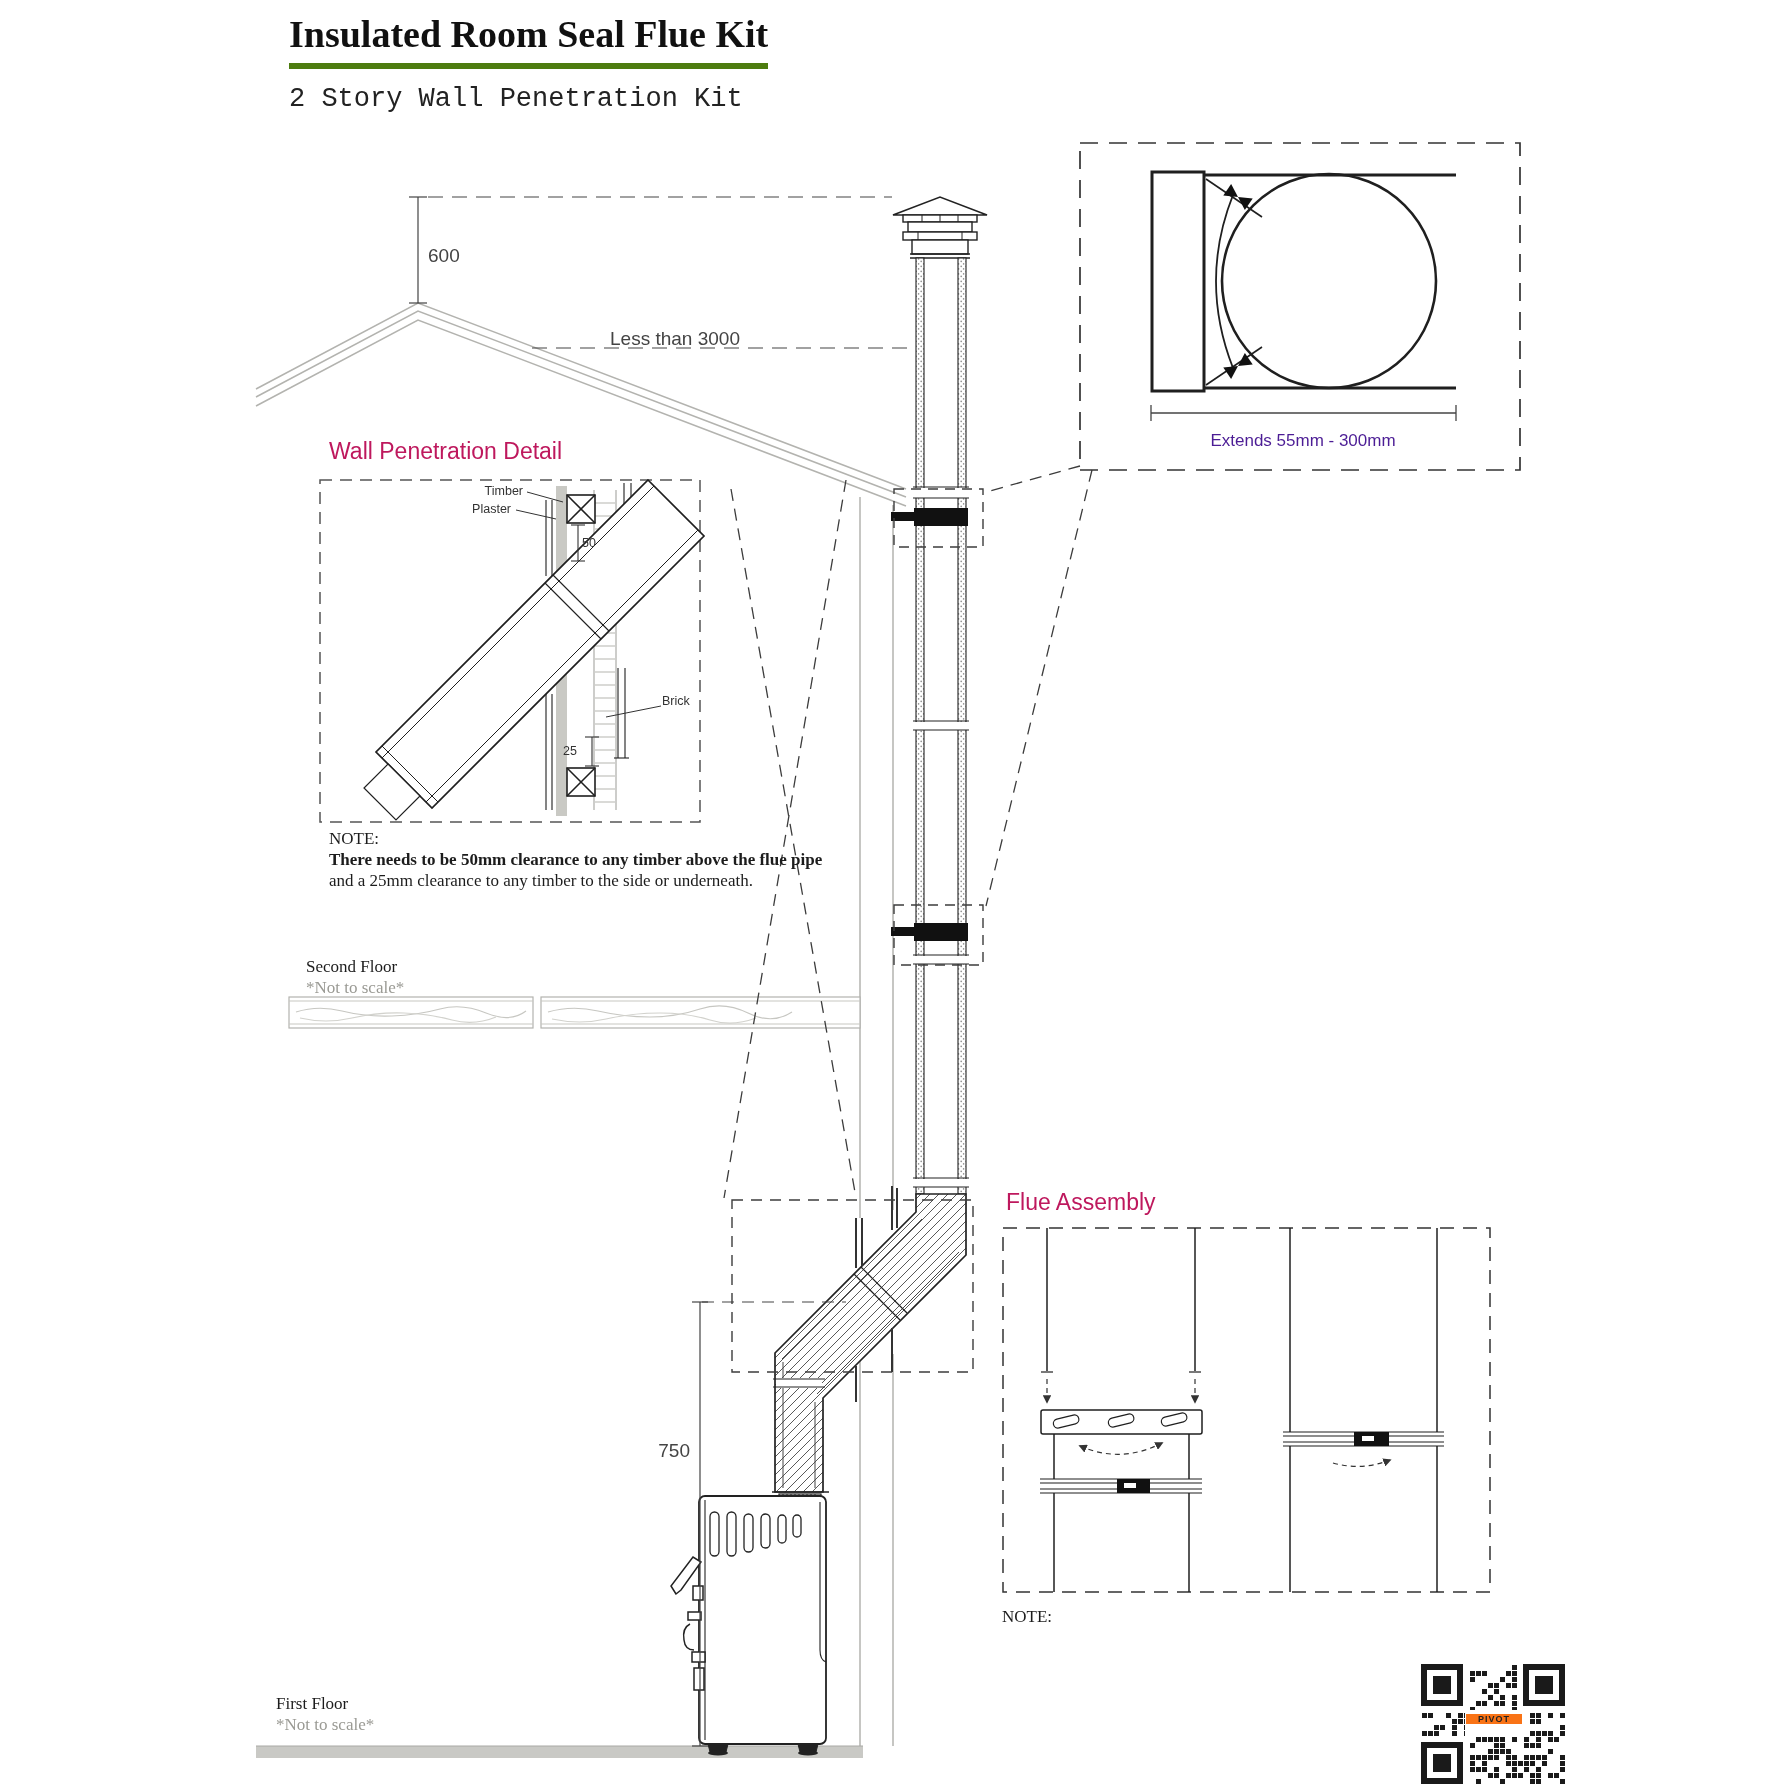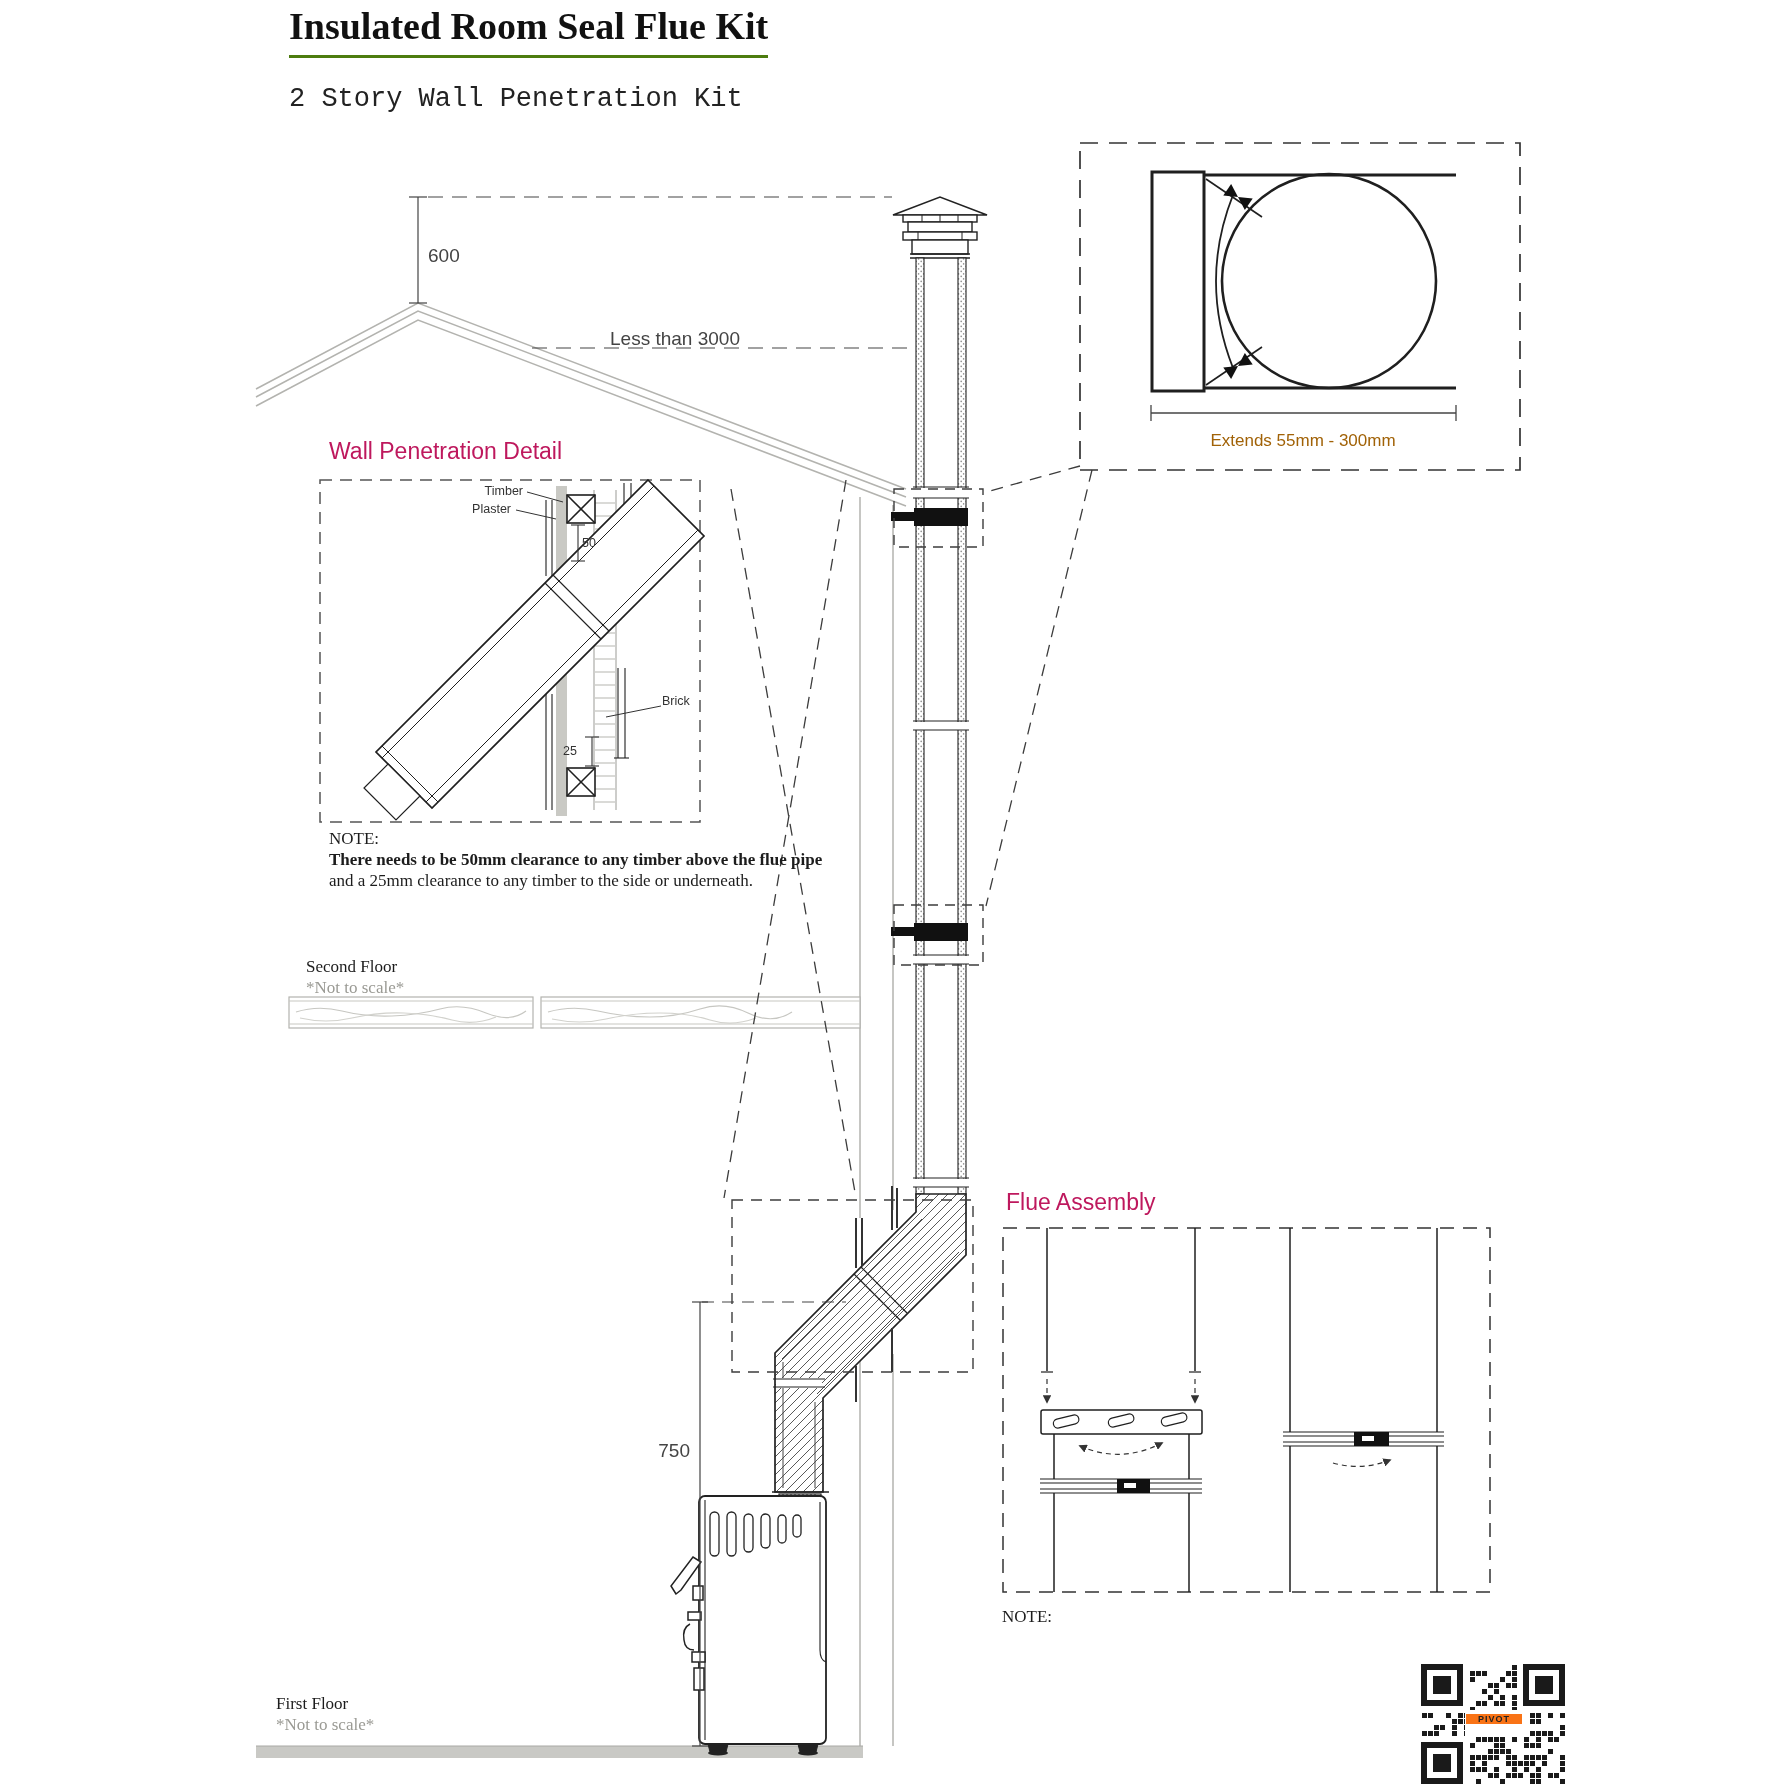--- a/index.html
+++ b/index.html
@@ -1,21 +1,21 @@
 <!DOCTYPE html>
 <html><head>
 <meta charset="utf-8">
 <style>
   html,body{margin:0;padding:0;background:#fff;}
   #canvas{position:relative;width:1788px;height:1788px;background:#fff;overflow:hidden;
           font-family:"Liberation Sans",sans-serif;}
   svg{position:absolute;left:0;top:0;}
   .lbl{position:absolute;font-family:"Liberation Sans",sans-serif;color:#3a3a3a;white-space:nowrap;}
-  .title{position:absolute;left:289px;top:4px;font-family:"Liberation Serif",serif;
-         font-weight:bold;font-size:38px;color:#111;border-bottom:3px solid #4d7c0f;
+  .title{position:absolute;left:289px;top:12px;font-family:"Liberation Serif",serif;
+         font-weight:bold;font-size:38px;color:#111;border-bottom:6px solid #4d7c0f;
          padding-bottom:7px;display:inline-block;}
   .subtitle{position:absolute;left:289px;top:84px;font-family:Liberation Mono, monospace;
             font-size:27px;color:#222;}
   .inset-title{font-size:23px;color:#be185d;}
   .dim{font-size:19px;color:#444;}
   .tag{font-size:12.5px;color:#333;}
   .note{font-family:"Liberation Serif",serif;font-size:17px;color:#1c1c1c;line-height:21px;}
   .muted{color:#9a9a94;}
   .qr-cap{position:absolute;left:1466px;top:1714px;width:56px;text-align:center;
           font-size:9px;font-weight:bold;letter-spacing:1px;color:#222;background:#f97316;}
@@ -362,21 +362,21 @@
   </g>
 </svg>
 
   <div class="title">Insulated Room Seal Flue Kit</div>
   <div class="subtitle">2 Story Wall Penetration Kit</div>
 
   <div class="lbl dim" style="left:428px;top:245px;">600</div>
   <div class="lbl dim" style="left:600px;top:328px;width:150px;text-align:center;">Less than 3000</div>
   <div class="lbl dim" style="left:656px;top:1440px;width:34px;text-align:right;">750</div>
 
-  <div class="lbl" style="left:1178px;top:431px;width:250px;text-align:center;font-size:17px;color:#a16207;">Extends 55mm - 300mm</div>
+  <div class="lbl" style="left:1178px;top:431px;width:250px;text-align:center;font-size:17px;color:#4c1d95;">Extends 55mm - 300mm</div>
 
   <div class="lbl inset-title" style="left:329px;top:438px;">Wall Penetration Detail</div>
   <div class="lbl tag" style="left:455px;top:484px;width:68px;text-align:right;">Timber</div>
   <div class="lbl tag" style="left:443px;top:502px;width:68px;text-align:right;">Plaster</div>
   <div class="lbl tag" style="left:662px;top:694px;">Brick</div>
   <div class="lbl tag" style="left:582px;top:536px;">50</div>
   <div class="lbl tag" style="left:563px;top:744px;">25</div>
 
   <div class="note" style="position:absolute;left:329px;top:828px;">
     <div>NOTE:</div>

